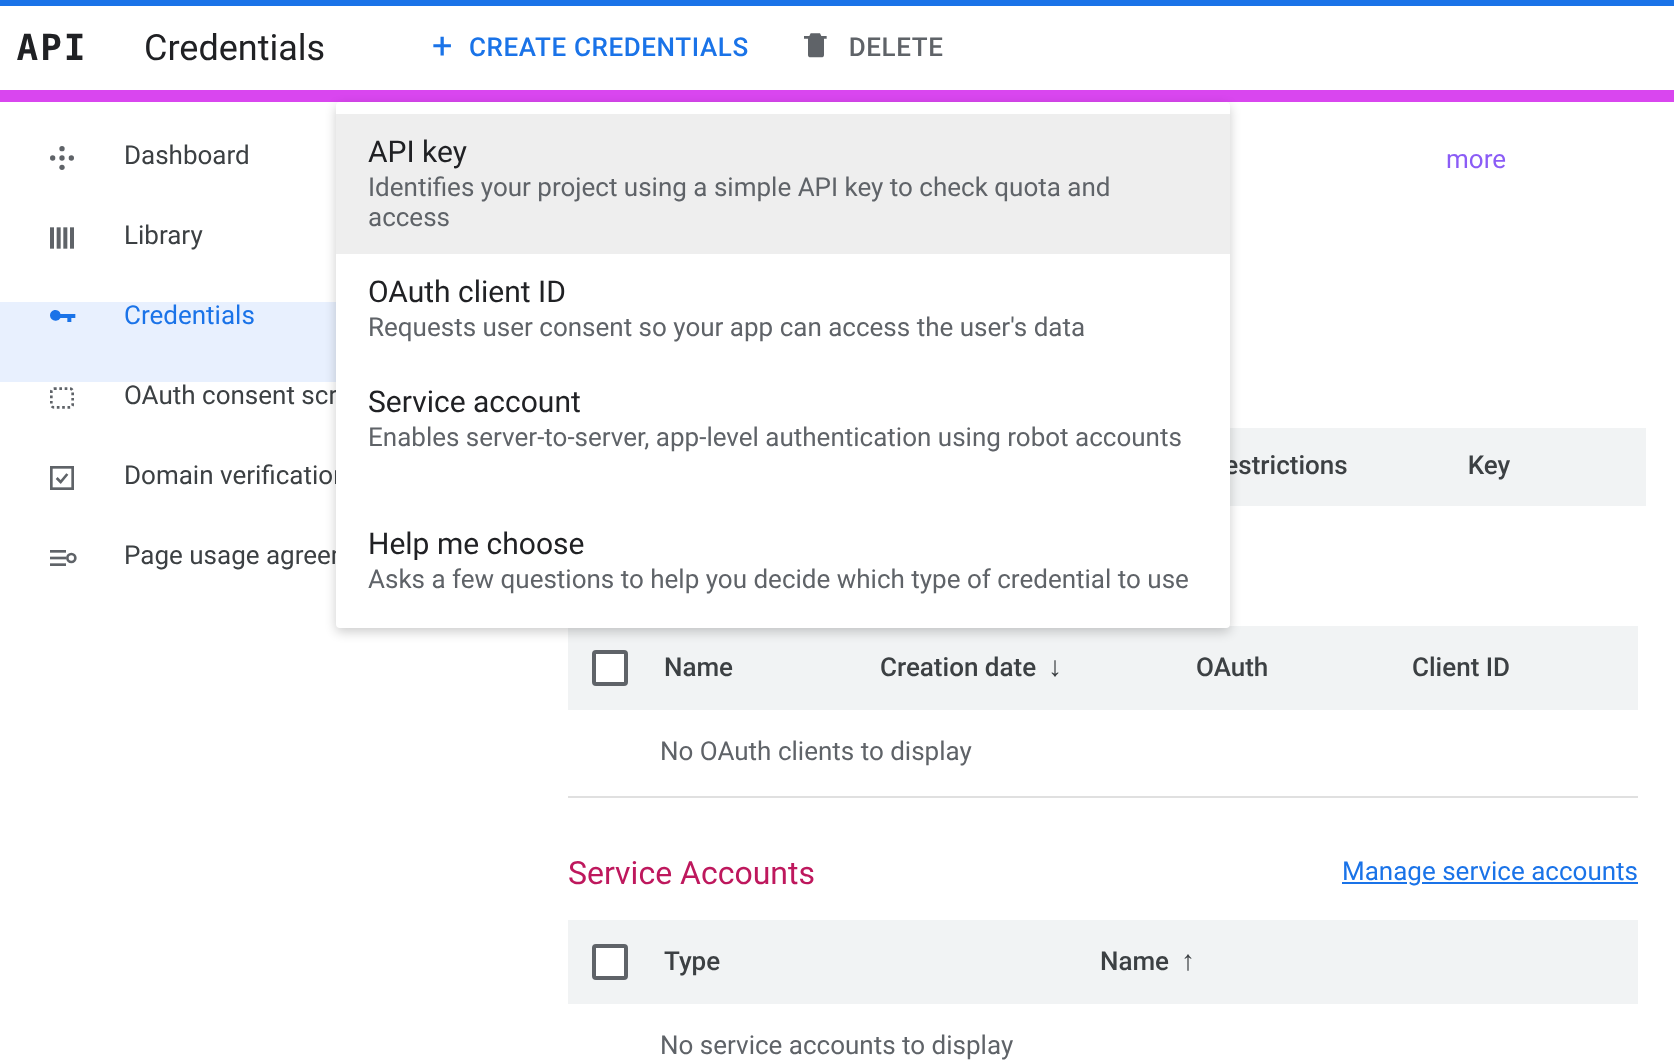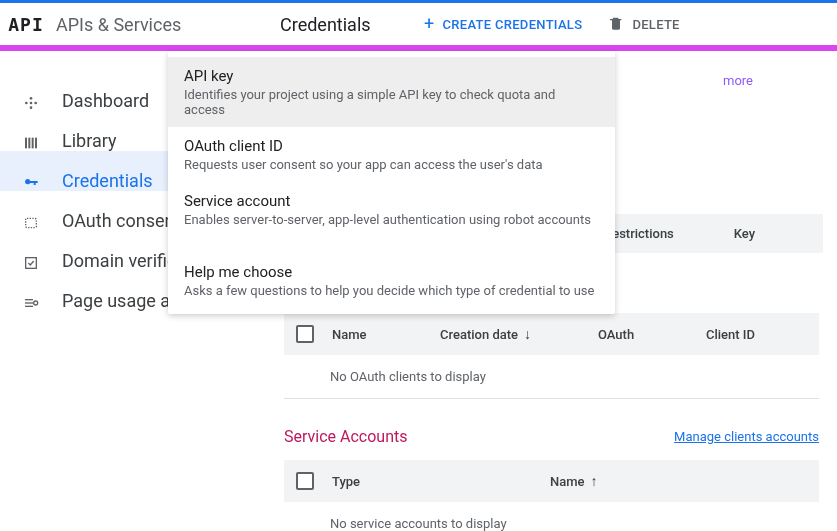--- a/index.html
+++ b/index.html
@@ -12,21 +12,21 @@
 .topbar .page-title{ flex:0 0 150px; display:flex; align-items:center; font-size:18px; color:#202124; padding-left:20px;}
 .topbar .actions{ display:flex; align-items:center; gap:26px; padding-left:14px;}
 .btn{ display:flex; align-items:center; gap:8px; background:none; border:none; font-size:13px; font-weight:500; letter-spacing:.3px; cursor:pointer;}
 .btn.blue{ color:#1a73e8;}
 .btn.grey{ color:#5f6368;}
 .plus-icon{ font-size:18px; line-height:1; font-weight:400;}
 .trash-icon svg{ width:16px; height:16px; fill:#5f6368;}
 
 .body{ display:flex; position:relative; height:calc(531px - 51px);}
 .sidebar{ width:260px; padding-top:20px;}
-.nav-item{ display:flex; align-items:flex-end; height:40px; padding-left:22px; gap:22px; font-size:18px; color:#3c4043; cursor:pointer;}
+.nav-item{ display:flex; align-items:flex-start; height:40px; padding-left:22px; gap:22px; font-size:13px; color:#3c4043; cursor:pointer;}
 .nav-item .nav-icon{ width:18px; display:flex; align-items:center; justify-content:center; color:#5f6368;}
 .nav-item.active{ background:#e8f0fe; color:#1a73e8;}
 .nav-item.active .nav-icon{ color:#1a73e8;}
 .nav-icon svg{ width:16px; height:16px; fill:currentColor;}
 
 .dropdown{ position:absolute; left:168px; top:0; width:447px; background:#fff; box-shadow:0 2px 6px rgba(0,0,0,.2); border-radius:2px; padding:6px 0; z-index:10;}
 .dd-item{ padding:10px 16px; cursor:pointer;}
 .dd-item.hovered{ background:#eeeeee;}
 .dd-title{ font-size:15px; color:#202124; margin-bottom:2px;}
 .dd-desc{ font-size:13px; color:#5f6368;}
@@ -48,21 +48,20 @@
 
 .behind-row{ position:absolute; left:284px; top:163px; display:flex; gap:60px; font-size:13px; font-weight:500; color:#3c4043; background:#f1f3f4; width:539px; padding:12px 0 12px 320px;}
 </style>
 </head>
 <body>
 
 <div class="topbar">
   <div class="api-logo">
       <span>API</span>
     </div>
-  <div class="product-title">APIs &amp; Services</div>
   <div class="page-title">Credentials</div>
   <div class="actions">
     <button class="btn blue">
       <span class="plus-icon">+</span>
       <span>CREATE CREDENTIALS</span>
     </button>
     <button class="btn grey">
       <span class="trash-icon"><svg viewBox="0 0 24 24">
             <path d="M6 7h12v13a2 2 0 0 1-2 2H8a2 2 0 0 1-2-2V7zm3-3h6l1 2h4v2H3V6h4l1-2z"></path>
           </svg></span>
@@ -184,21 +183,21 @@
           </span>
         <span class="col c4">
             <span>Client ID</span>
           </span>
       </div>
       <div class="empty-row">No OAuth clients to display</div>
     </div>
 
     <div class="section-head" style="margin-top:28px;">
       <h3>Service Accounts</h3>
-      <a class="link">Manage clients accounts</a>
+      <a class="link">Manage service accounts</a>
     </div>
     <div class="table">
       <div class="thead thead3">
         <span class="checkbox"></span>
         <span class="col c1">
             <span>Type</span>
           </span>
         <span class="col c2">
             <span>Name</span>
             <span class="arrow">↑</span>

